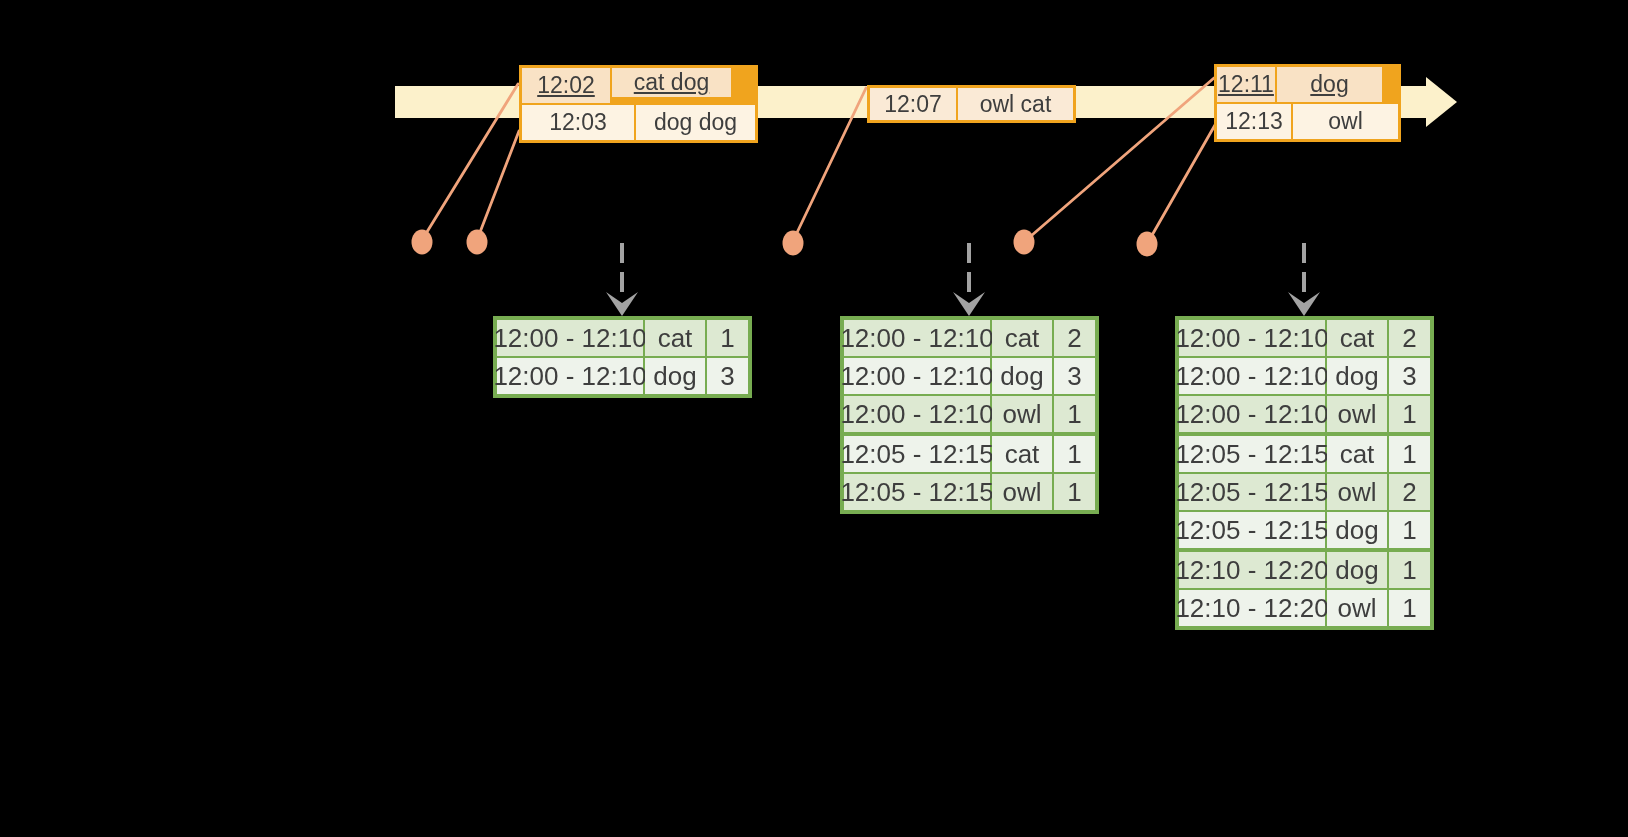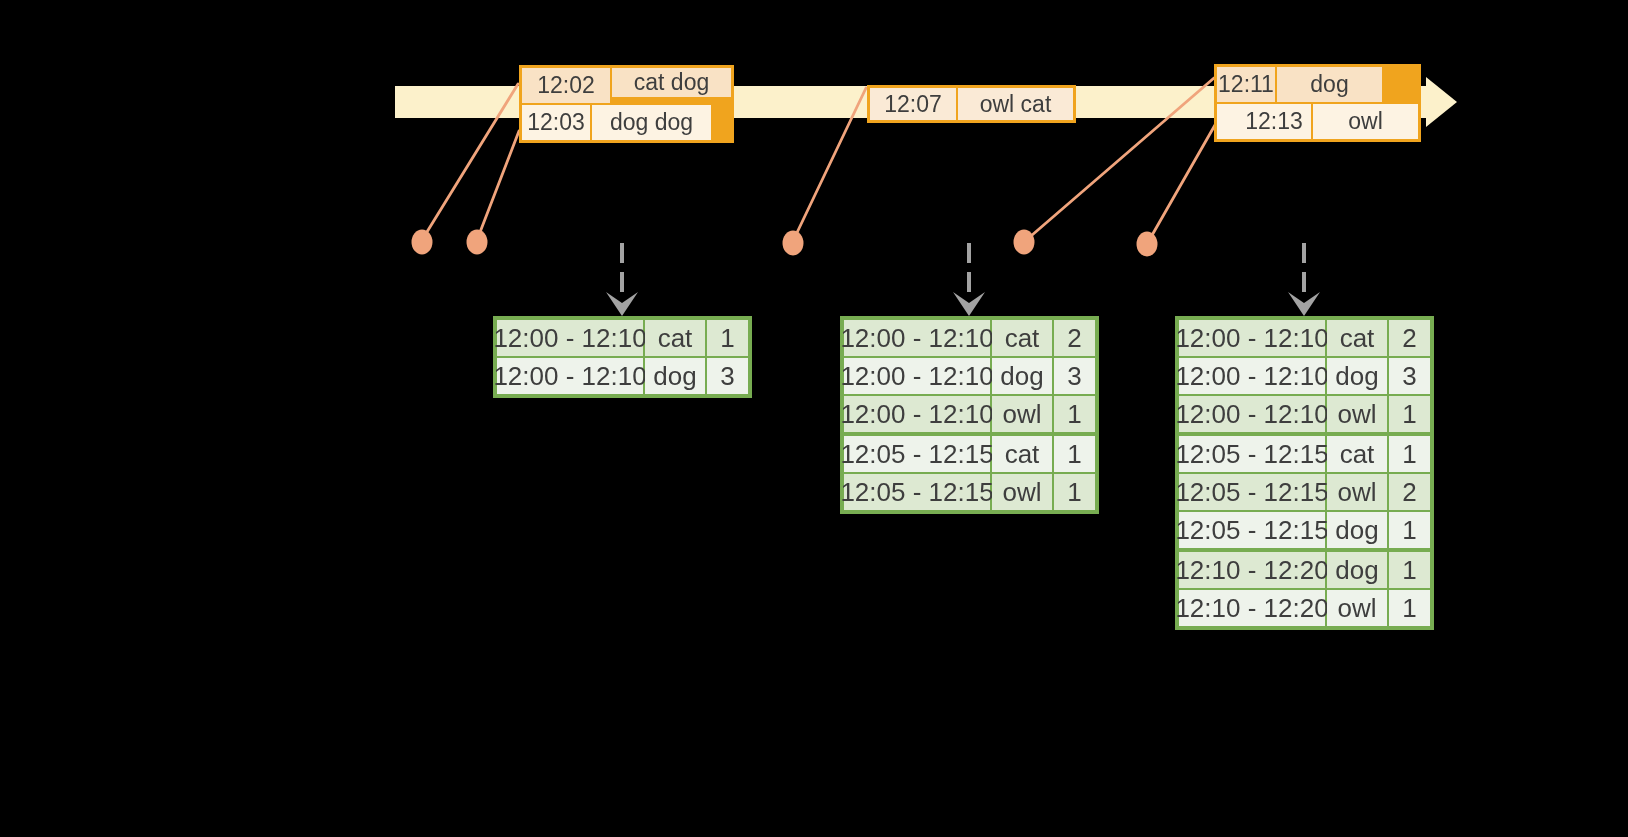--- a/index.html
+++ b/index.html
@@ -26,21 +26,21 @@
     padding:3px;
     background:var(--event-border);
     box-sizing:content-box;
   }
   .erow{display:flex;gap:2px;}
   .ecell{
     display:flex;align-items:center;justify-content:center;
     font-size:23px;color:var(--text);
     white-space:nowrap;
   }
-  .tone-dark{background:var(--event-row-dark);}
+  .tone-dark{background:var(--event-row-dark);text-decoration:underline;}
   .tone-light{background:var(--event-row-light);}
   .tone-mid{background:var(--event-row-mid);}
 
   
   .rtable{
     position:absolute;
     display:flex;flex-direction:column;gap:2px;
     padding:4px;
     background:var(--result-border);
     box-sizing:content-box;
@@ -84,37 +84,37 @@
     <line class="stem" x1="1304" y1="243" x2="1304" y2="298"></line>
     <path class="head" d="M1288,292 L1304,303 L1320,292 L1304,316 Z"></path>
   </svg>
 
   <div class="etable" style="left:519px;top:65px;">
       <div class="erow">
         <div class="ecell tone-dark" style="width: 88px; height: 35px;">12:02</div>
         <div class="ecell tone-dark" style="width: 119px; height: 29px;">cat dog</div>
       </div>
       <div class="erow">
-        <div class="ecell tone-light" style="width: 68px; height: 35px;">12:03</div>
+        <div class="ecell tone-light" style="width: 112px; height: 35px;">12:03</div>
         <div class="ecell tone-light" style="width: 119px; height: 35px;">dog dog</div>
       </div>
     </div>
   <div class="etable" style="left:867px;top:85px;">
       <div class="erow">
         <div class="ecell tone-mid" style="width: 86px; height: 32px;">12:07</div>
         <div class="ecell tone-mid" style="width: 115px; height: 32px;">owl cat</div>
       </div>
     </div>
   <div class="etable" style="left:1214px;top:64px;">
       <div class="erow">
         <div class="ecell tone-dark" style="width: 58px; height: 35px;">12:11</div>
         <div class="ecell tone-dark" style="width: 105px; height: 35px;">dog</div>
       </div>
       <div class="erow">
-        <div class="ecell tone-light" style="width: 74px; height: 35px; padding-left: 20px;">12:13</div>
+        <div class="ecell tone-light" style="width: 74px; height: 35px;">12:13</div>
         <div class="ecell tone-light" style="width: 105px; height: 35px;">owl</div>
       </div>
     </div>
 
   <div class="rtable" style="left:493px;top:316px;">
       <div class="rrow">
         <div class="rcell rt-dark" style="width: 146px; height: 36px;">12:00 - 12:10</div>
         <div class="rcell rt-dark" style="width: 60px; height: 36px;">cat</div>
         <div class="rcell rt-dark" style="width: 41px; height: 36px;">1</div>
       </div>

